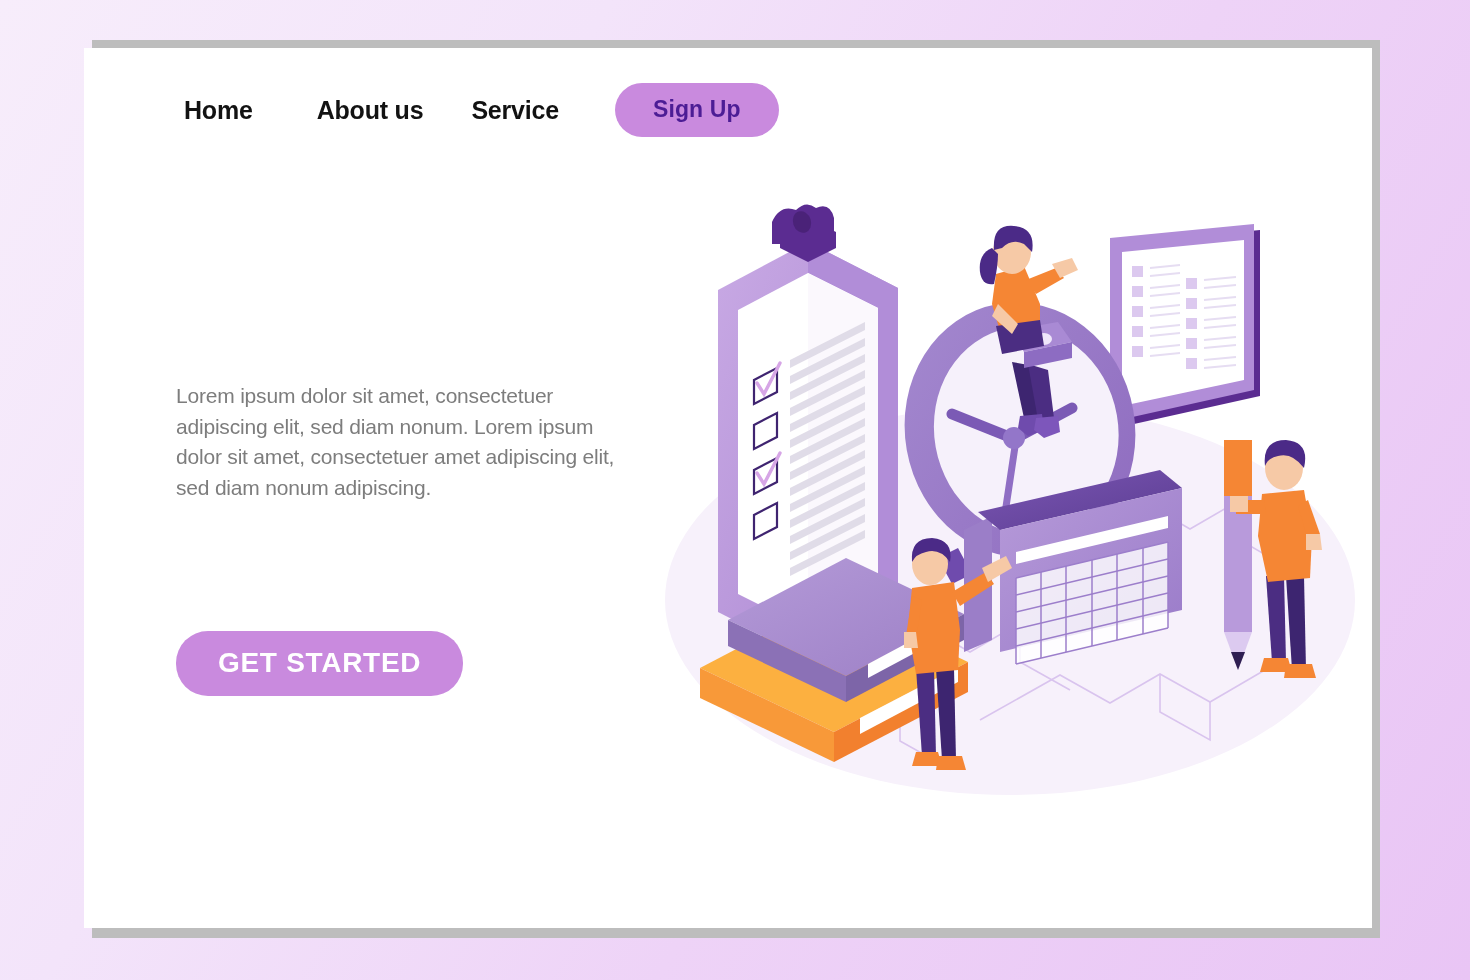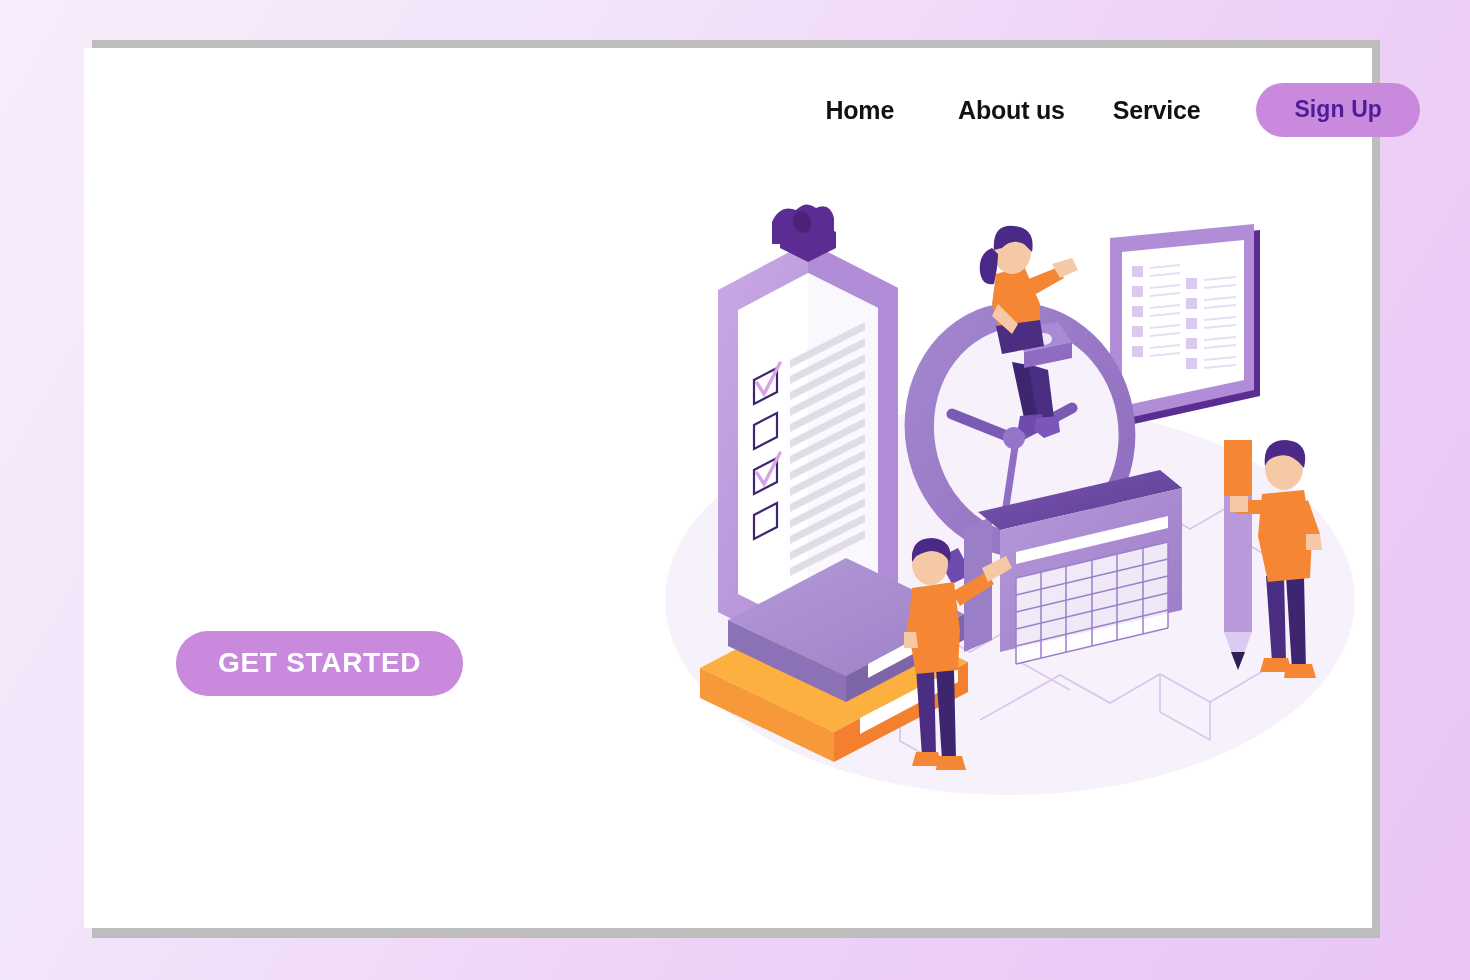--- a/index.html
+++ b/index.html
@@ -15,22 +15,22 @@
     position:absolute; left:92px; top:40px; width:1288px; height:898px;
     background:#bdbdbd;
   }
   #card{
     position:absolute; left:84px; top:48px; width:1288px; height:880px;
     background:#ffffff;
   }
 
   
   #navbar{
-    position:absolute; left:76px; top:55px; width:1344px; height:110px;
-    display:flex; align-items:center;justify-content:flex-end;
+    position:absolute; left:100px; top:55px; width:1344px; height:110px;
+    display:flex; align-items:center;
   }
   .nav-link{
     font-size:25px; font-weight:bold; color:#121212;
     letter-spacing:-0.2px; cursor:pointer; white-space:nowrap;
   }
   #nav-home{ margin-left:84px; }
   #nav-about{ margin-left:64px; }
   #nav-service{ margin-left:48px; }
   #signup-button{
     margin-left:56px;
@@ -75,20 +75,21 @@
 <div id="card"></div>
 
 <nav id="navbar">
   <span class="nav-link" id="nav-home">Home</span>
   <span class="nav-link" id="nav-about">About us</span>
   <span class="nav-link" id="nav-service">Service</span>
   <button id="signup-button">Sign Up</button>
 </nav>
 
 <div id="hero-text">
+  <p id="hero-paragraph">Lorem ipsum dolor sit amet, consectetuer adipiscing elit, sed diam nonum. Lorem ipsum dolor sit amet, consectetuer amet adipiscing elit, sed diam nonum adipiscing.</p>
 </div>
 <button id="get-started-button">GET STARTED</button>
 
 <div id="illustration">
 <svg viewBox="0 0 760 640" xmlns="http://www.w3.org/2000/svg">
   <defs>
     <linearGradient id="gClipBoard" x1="0" y1="0" x2="1" y2="1">
       <stop offset="0" stop-color="#c8a9e4"></stop>
           <stop offset="1" stop-color="#ab87d2"></stop>
     </linearGradient>

